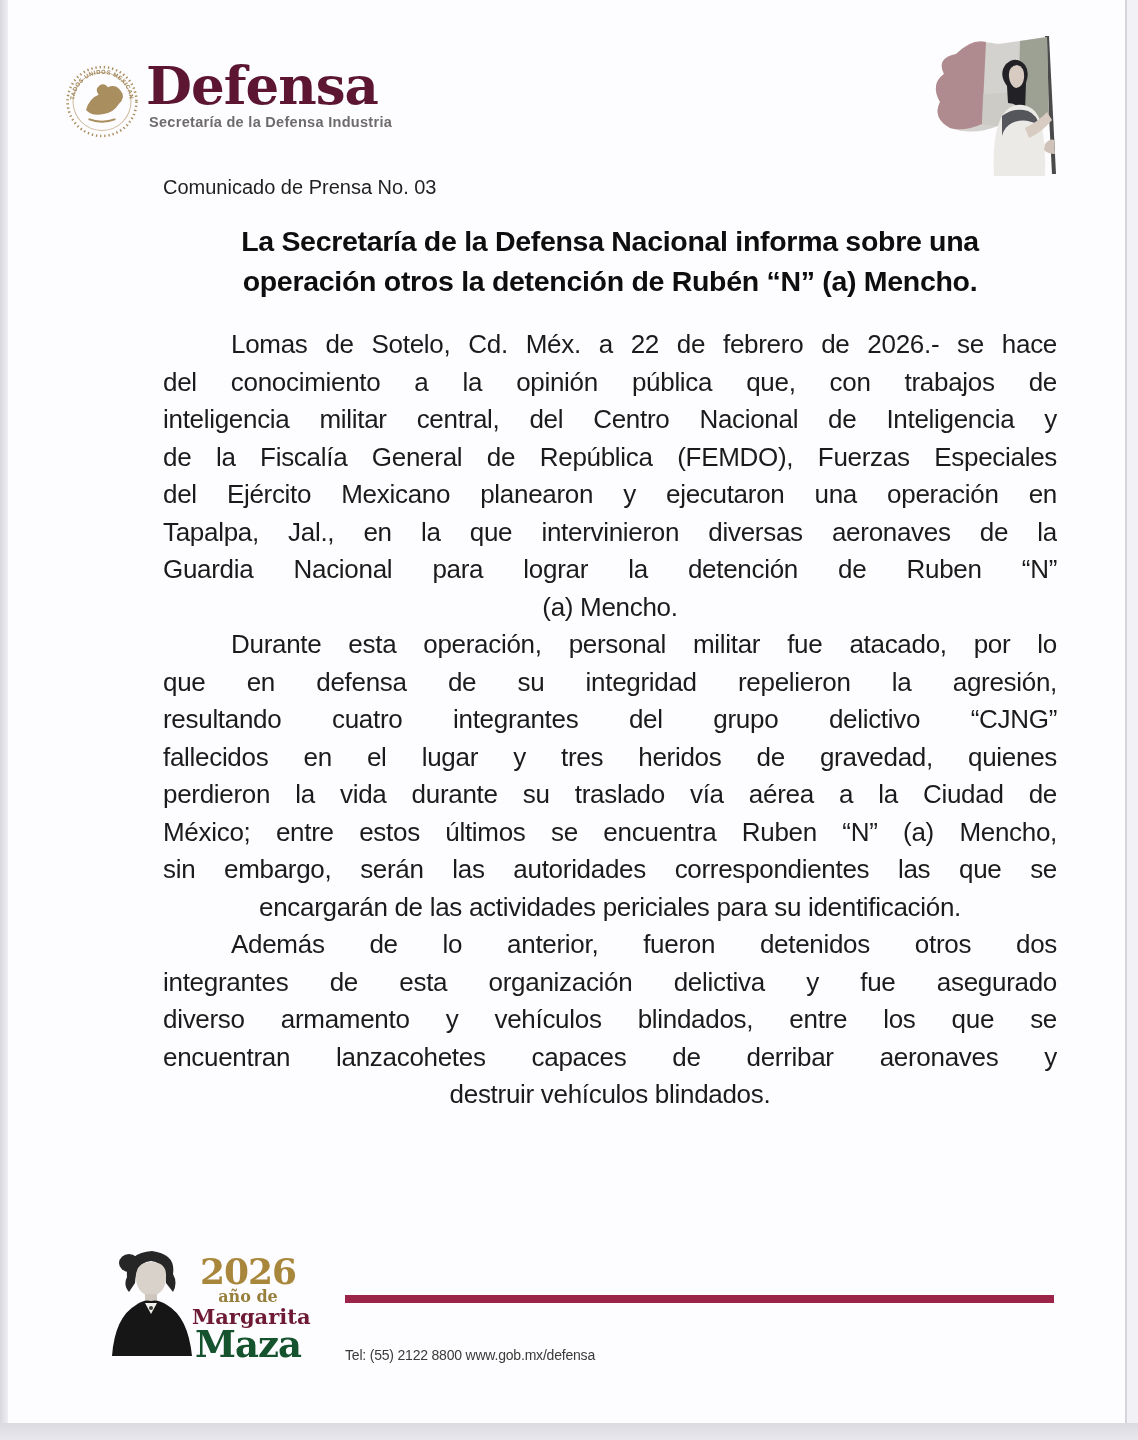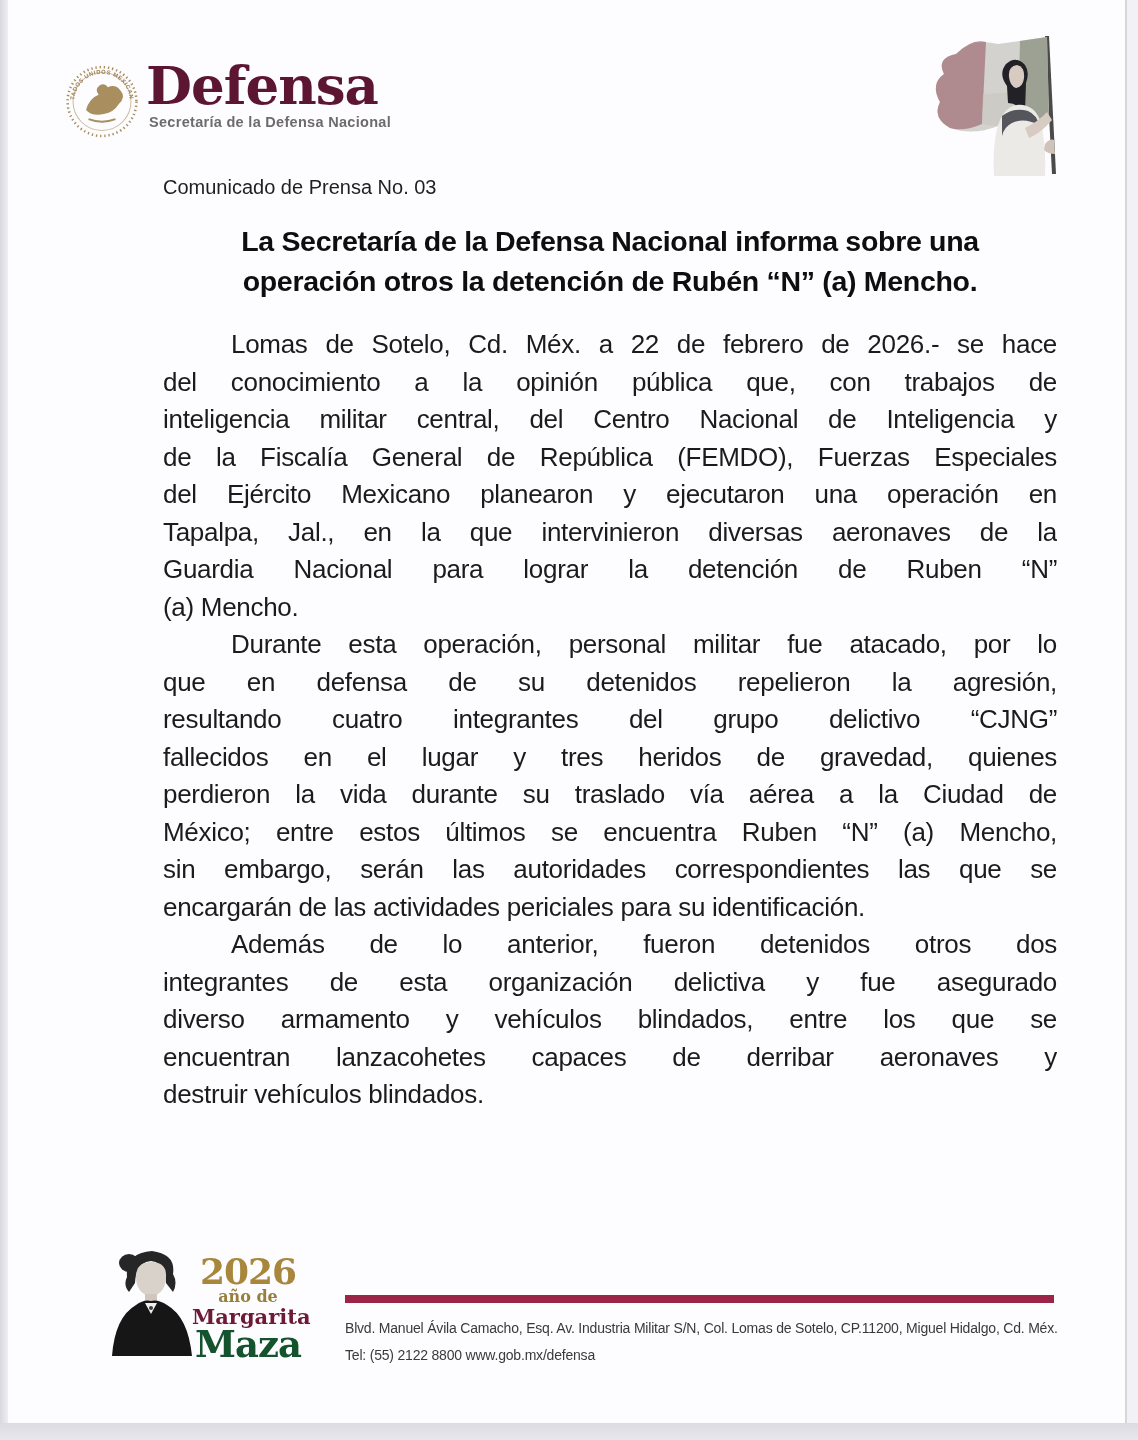--- a/index.html
+++ b/index.html
@@ -37,21 +37,21 @@
   
   .kicker{position:absolute;left:163px;top:176px;font-size:20px;color:#1f1f1f;}
   .title{position:absolute;left:163px;top:221px;width:894px;text-align:center;
     font-weight:700;font-size:28.5px;color:#0e0e0e;letter-spacing:-0.3px;}
   .title .tline{height:40px;line-height:40px;}
 
   .body{position:absolute;left:163px;top:322px;width:894px;
     font-size:26px;color:#1b1b1b;letter-spacing:-0.3px;}
   .para{}
   .para:first-child{margin-top:4px;}
-  .bline{height:37.5px;line-height:37.5px;overflow:hidden;text-align:left;}
+  .bline{height:37.5px;line-height:37.5px;overflow:hidden;text-align:center;}
   .bline.j{text-align:justify;}
   .bline.j::after{content:"";display:inline-block;width:100%;height:0;}
   .bline.ind{text-indent:68px;}
 
   
   .portrait{position:absolute;left:106px;top:1246px;width:92px;height:112px;}
   .year-badge{position:absolute;left:192px;top:1254px;width:112px;text-align:center;
     font-family:"DejaVu Serif", serif;font-weight:700;}
   .yb-year{font-size:36px;line-height:34px;color:#a8863c;letter-spacing:-1px;}
   .yb-sub{font-size:16px;line-height:18px;color:#97803c;}
@@ -75,21 +75,21 @@
     <circle cx="50" cy="53" r="41" fill="none" stroke="#a98e5f" stroke-width="3" stroke-dasharray="1.6 3.4"></circle>
     <circle cx="50" cy="53" r="34.5" fill="none" stroke="#b59a6c" stroke-width="1.2" opacity="0.65"></circle>
     <path id="sealArc" d="M 17,53 A 33,33 0 0 1 83,53" fill="none"></path>
     <text font-size="7" fill="#9d8355" font-weight="bold" letter-spacing="0.6" font-family="Liberation Sans, sans-serif">
       <textPath href="#sealArc" startOffset="50%" text-anchor="middle">ESTADOS UNIDOS MEXICANOS</textPath>
     </text>
     <path d="M31 63 Q35 49 46 45 Q41 39 47 34 Q53 30 57 36 Q66 32 72 40 Q79 48 70 56 Q64 66 52 68 Q38 71 31 63 Z" fill="#a98e5f"></path>
     <path d="M34 74 Q50 80 66 74" stroke="#a98e5f" stroke-width="2.4" fill="none"></path>
   </svg>
   <div class="wordmark">Defensa</div>
-  <div class="brand-sub">Secretaría de la Defensa Nacional</div>
+  <div class="brand-sub">Secretaría de la Defensa Industria</div>
 
   <svg class="flag-illu" viewBox="0 0 158 146" aria-hidden="true">
     <path d="M119 4 L126 142" stroke="#4a4a4a" stroke-width="4"></path>
     <path d="M119 5 L121 85 Q96 98 70 94 Q45 104 22 96 Q4 86 12 70 Q2 52 16 42 Q8 26 28 22 Q44 6 70 12 Z" fill="#d4d2ce"></path>
     <path d="M12 70 Q2 52 16 42 Q8 26 28 22 Q44 6 58 10 L54 92 Q36 100 22 96 Q4 86 12 70 Z" fill="#a87e84" opacity="0.85"></path>
     <path d="M119 5 L121 85 Q104 94 90 92 L92 9 Z" fill="#8e9584" opacity="0.8"></path>
     <path d="M54 92 Q70 96 90 92 L92 60 L55 62 Z" fill="#c9c7c2" opacity="0.7"></path>
     <path d="M79 54 Q70 42 78 32 Q88 23 97 33 Q102 40 98 51 L97 80 Q88 71 80 71 Z" fill="#222226"></path>
     <path d="M81 45 Q80 34 89 33 Q97 35 96 46 Q95 55 88 56 Q82 54 81 45 Z" fill="#d8cbc2"></path>
     <path d="M66 144 Q64 102 74 84 Q82 71 95 73 Q108 75 113 91 Q118 112 117 144 Z" fill="#eceae6"></path>
@@ -110,21 +110,21 @@
       <div class="bline j">del conocimiento a la opinión pública que, con trabajos de</div>
       <div class="bline j">inteligencia militar central, del Centro Nacional de Inteligencia y</div>
       <div class="bline j">de la Fiscalía General de República (FEMDO), Fuerzas Especiales</div>
       <div class="bline j">del Ejército Mexicano planearon y ejecutaron una operación en</div>
       <div class="bline j">Tapalpa, Jal., en la que intervinieron diversas aeronaves de la</div>
       <div class="bline j">Guardia Nacional para lograr la detención de Ruben “N”</div>
       <div class="bline">(a) Mencho.</div>
     </div>
     <div class="para">
       <div class="bline j ind">Durante esta operación, personal militar fue atacado, por lo</div>
-      <div class="bline j">que en defensa de su detenidos repelieron la agresión,</div>
+      <div class="bline j">que en defensa de su integridad repelieron la agresión,</div>
       <div class="bline j">resultando cuatro integrantes del grupo delictivo “CJNG”</div>
       <div class="bline j">fallecidos en el lugar y tres heridos de gravedad, quienes</div>
       <div class="bline j">perdieron la vida durante su traslado vía aérea a la Ciudad de</div>
       <div class="bline j">México; entre estos últimos se encuentra Ruben “N” (a) Mencho,</div>
       <div class="bline j">sin embargo, serán las autoridades correspondientes las que se</div>
       <div class="bline">encargarán de las actividades periciales para su identificación.</div>
     </div>
     <div class="para">
       <div class="bline j ind">Además de lo anterior, fueron detenidos otros dos</div>
       <div class="bline j">integrantes de esta organización delictiva y fue asegurado</div>
@@ -143,15 +143,14 @@
     <path d="M39 57 L45 68 L51 57 Z" fill="#f2f0ec"></path>
     <circle cx="45" cy="62" r="2" fill="#3c3c3c"></circle>
   </svg>
   <div class="year-badge">
     <div class="yb-year">2026</div>
     <div class="yb-sub">año de</div>
     <div class="yb-name1">Margarita</div>
     <div class="yb-name2">Maza</div>
   </div>
   <div class="foot-bar"></div>
-  <div class="addr addr1">Blvd. Manuel Ávila Camacho, Esq. Av. Industria Militar S/N, Col. Lomas de Sotelo, CP.11200, Miguel Hidalgo, Cd. Méx.</div>
   <div class="addr addr2">Tel: (55) 2122 8800 www.gob.mx/defensa</div>
 </div>
 
 </body></html>

